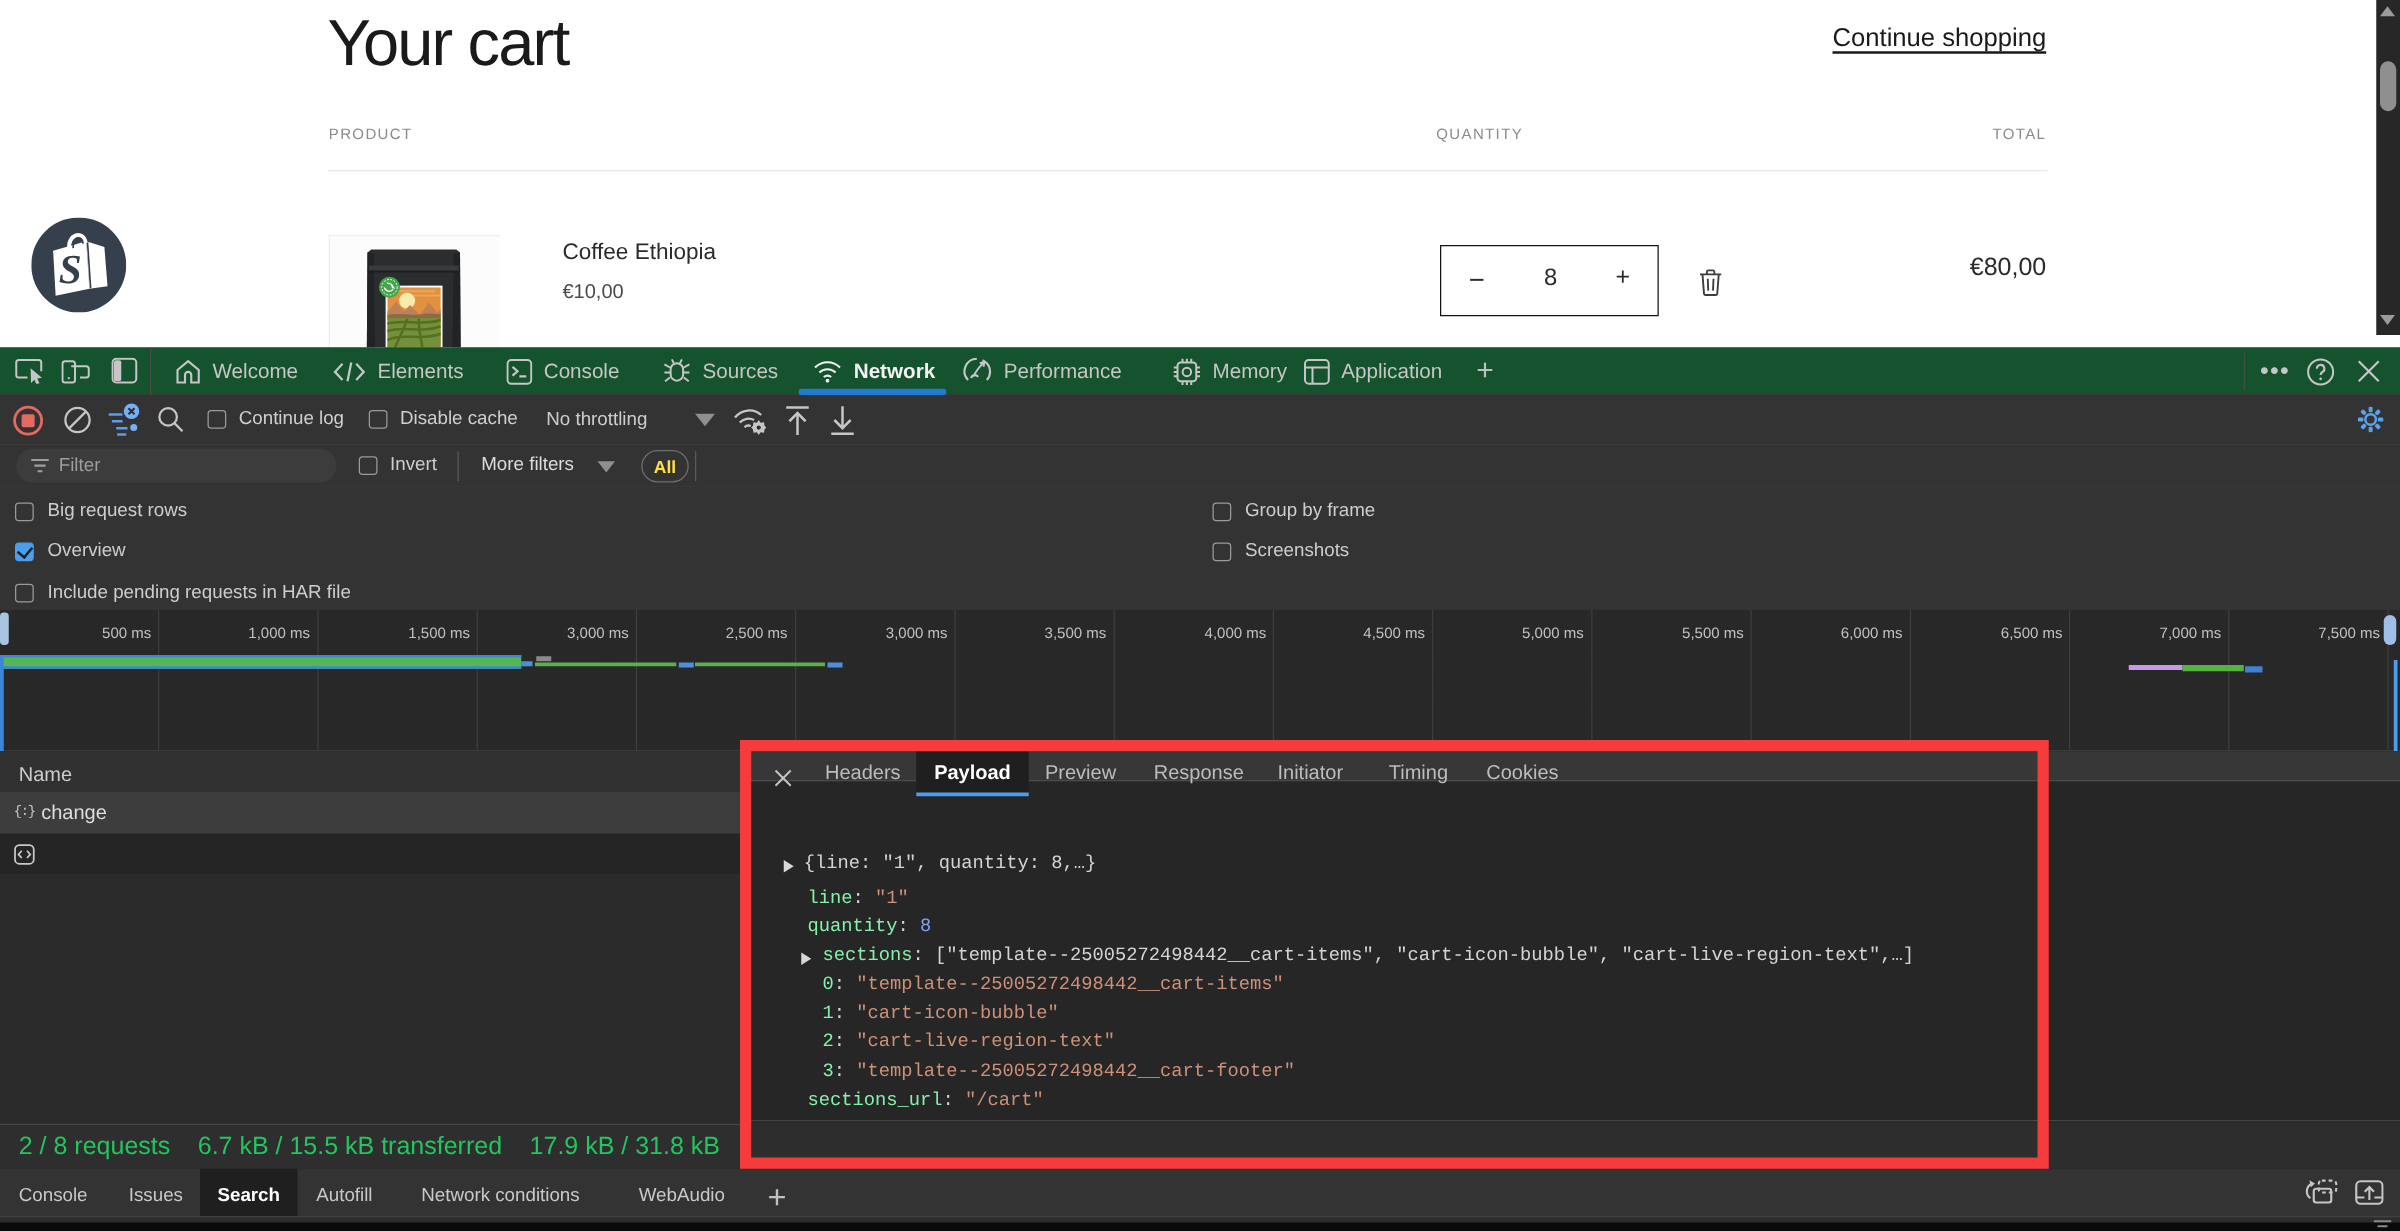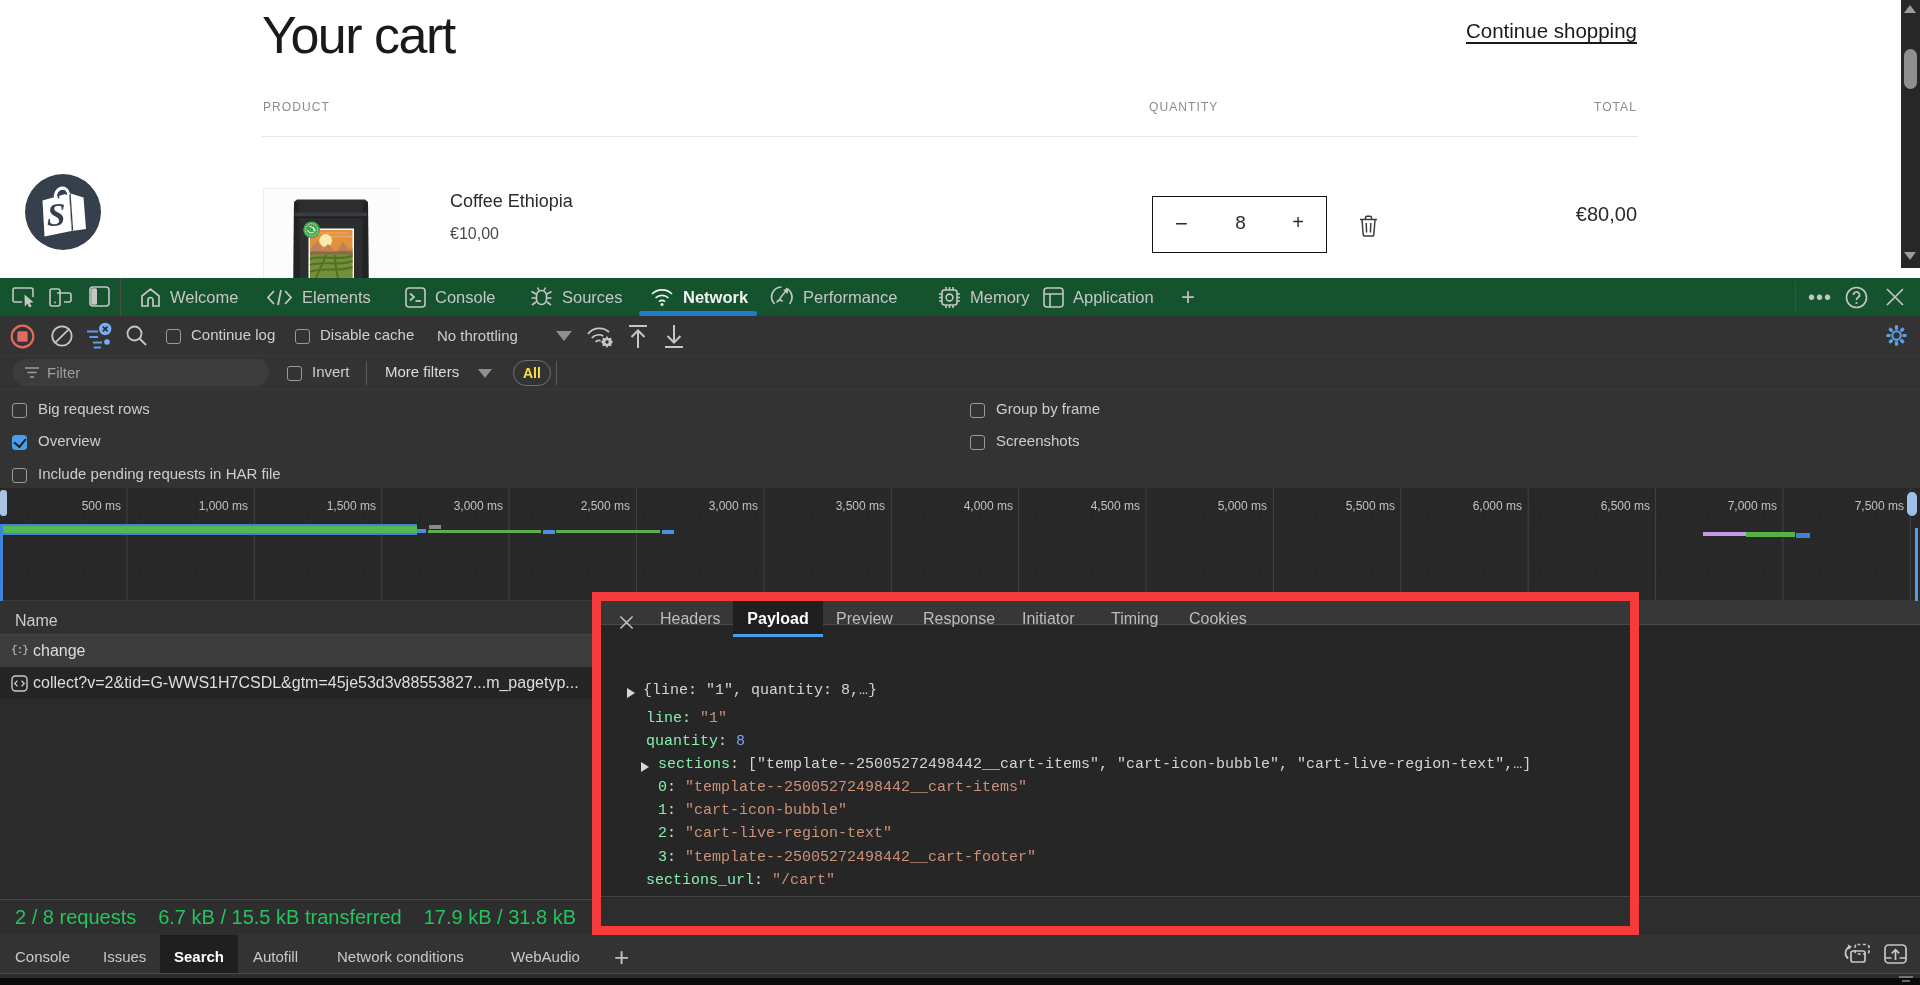--- a/index.html
+++ b/index.html
@@ -364,21 +364,21 @@
       <div id="namecol">
         <div id="namehead">Name</div>
         <div class="req" style="top:34px; background:#3d3d3d;">
           <span class="abs" style="left:11px; top:7px; width:17px; height:17px; font-size:11px; line-height:17px; text-align:center; color:#c9c9c9; font-family:'Liberation Mono',monospace; letter-spacing:-1px;">{:}</span>
           <span style="margin-left:33px;">change</span></div>
         <div class="req" style="top:66px; background:#252525;">
           <svg class="abs" style="left:11px; top:8px;" width="17" height="17" viewBox="0 0 17 17" fill="none" stroke="#c9c9c9" stroke-width="1.4">
             <rect x="1" y="1" width="15" height="15" rx="3.5"></rect>
             <path d="M6.4 5.6 L3.8 8.5 L6.4 11.4 M10.6 5.6 L13.2 8.5 L10.6 11.4"></path>
           </svg>
-          <span style="margin-left:33px;">collect?v=2&amp;tid=G-WWS1H7CSDL&amp;gtm=45je53d3v88553827...m_pagetyp...</span></div>
+          </div>
         <div id="statusbar"><span style="margin-left:15px;">2 / 8 requests</span><span>6.7 kB / 15.5 kB transferred</span><span>17.9 kB / 31.8 kB resources</span></div>
       </div>
       <div id="payload">
         <div id="ptabs">
           <svg class="abs" style="left:19px; top:14px;" width="15" height="15" viewBox="0 0 16 16" fill="none" stroke="#c6c6c6" stroke-width="1.6">
             <path d="M1.5 1.5 L14.5 14.5 M14.5 1.5 L1.5 14.5"></path>
           </svg>
           <div class="ptab" style="left:60px;">Headers</div>
           <div class="ptab" style="left:133px; width:90px; text-align:center; background:#1f1f1f; color:#ffffff; font-weight:bold; border-bottom:3px solid #4a9eed; height:36px;">Payload</div>
           <div class="ptab" style="left:236px;">Preview</div>

